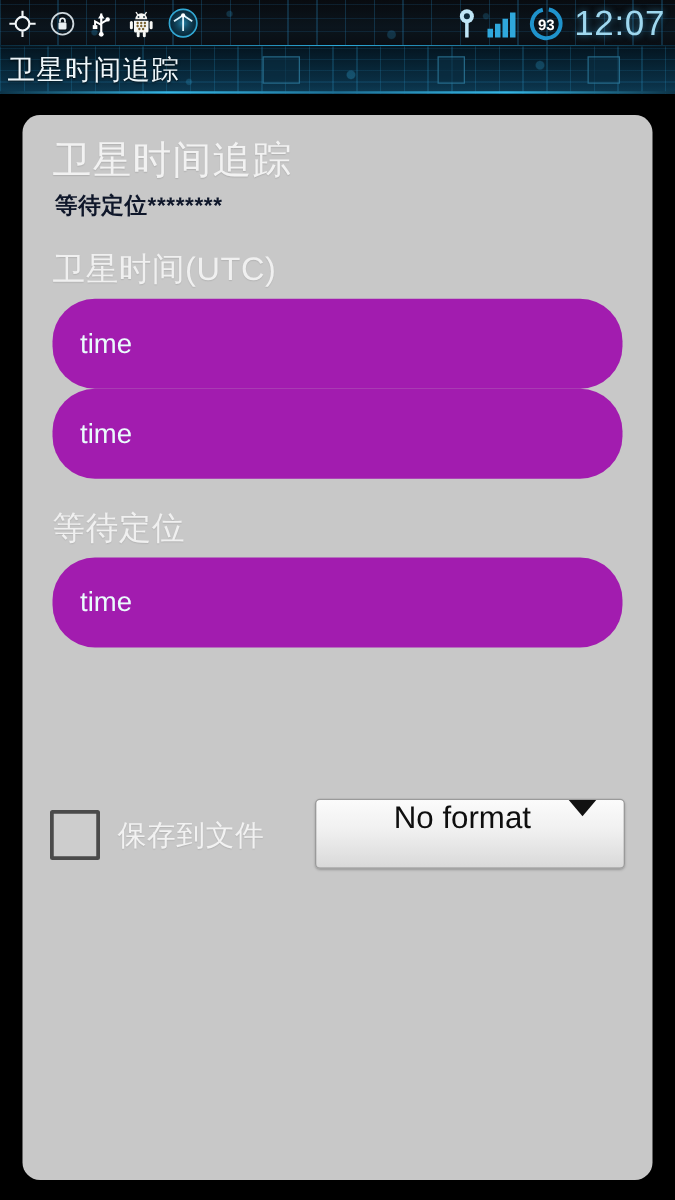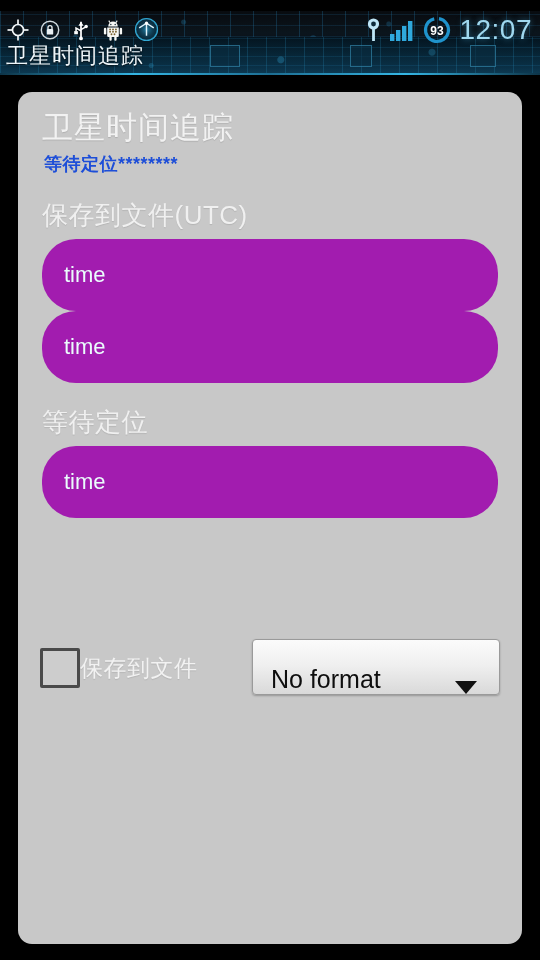--- a/index.html
+++ b/index.html
@@ -5,21 +5,21 @@
   * { margin:0; padding:0; box-sizing:border-box; }
   html, body {
     width:540px; height:960px;
     background:#000;
     font-family:"Liberation Sans", sans-serif;
     overflow:hidden;
   }
 
   
   #status-bar{
-    position:absolute; left:0; top:11px; width:540px; height:37px;
+    position:absolute; left:0; top:0; width:540px; height:37px;
     background:#737373;
     overflow:hidden;
     text-decoration:underline;
   }
   #status-bar .circuit{
     position:absolute; inset:0;
     background:
       repeating-linear-gradient(90deg, rgba(30,120,170,.30) 0 1px, transparent 1px 23px),
       repeating-linear-gradient(0deg, rgba(25,100,150,.22) 0 1px, transparent 1px 11px),
       radial-gradient(circle at 14% 70%, rgba(35,140,190,.30) 0 2px, transparent 3px),
@@ -79,21 +79,21 @@
     border-radius:14px;
     overflow:hidden;
   }
 
   #panel-heading{
     color:#f2f2f2; font-size:31px; letter-spacing:1px;
     margin:18px 0 0 24px; line-height:1.15;
     text-shadow:0 1px 1px rgba(0,0,0,.12);
   }
   #status-text{
-    color:#1d4ed8; font-size:18px; font-weight:bold;
+    color:#0f172a; font-size:18px; font-weight:bold;
     margin:6px 0 0 26px; letter-spacing:.5px;
   }
 
   .field-label{
     color:#f0f0f0; font-size:26px; letter-spacing:.5px;
     margin:22px 0 6px 24px;
     text-shadow:0 1px 1px rgba(0,0,0,.10);
   }
   .time-input{
     display:block;
@@ -114,32 +114,32 @@
     display:flex; align-items:center;
   }
   #save-checkbox{
     width:40px; height:40px; margin-left:22px;
     background:#cdcdcd;
     border:3px solid #4a4a4a;
     border-radius:2px;
     flex:0 0 auto; cursor:pointer;
   }
   #save-label{
-    color:#f2f2f2; font-size:23px; letter-spacing:.5px;
+    color:#f2f2f2; font-size:23px; margin-left:14px; letter-spacing:.5px;
     white-space:nowrap;
     text-shadow:0 1px 1px rgba(0,0,0,.10);
   }
   #format-select{
     position:absolute; left:234px; top:4px;
     width:248px; height:56px;
     border:1px solid #9a9a9a;
     border-radius:4px;
     background:linear-gradient(180deg,#fbfbfb 0%,#f0f0f0 45%,#d9d9d9 100%);
     box-shadow:0 1px 2px rgba(0,0,0,.25);
-    display:flex; align-items:flex-end; cursor:pointer;
+    display:flex; align-items:flex-start; cursor:pointer;padding-left:44px;
   }
   #format-value{
     color:#0e0e0e; font-size:25px; margin-left:18px; flex:1;
     font-family:"Liberation Sans", sans-serif;
   }
   #format-caret{
     width:0;height:0;
     border-left:11px solid transparent;
     border-right:11px solid transparent;
     border-top:13px solid #111;
@@ -249,21 +249,21 @@
   <div class="chip" style="left:470px; width:26px;"></div>
   <div id="app-title">卫星时间追踪</div>
   <div class="botline"></div>
 </div>
 
 <div id="panel">
 
   <div id="panel-heading">卫星时间追踪</div>
   <div id="status-text">等待定位********</div>
 
-  <div class="field-label">保存到文件(UTC)</div>
+  <div class="field-label">卫星时间(UTC)</div>
   <input class="time-input" type="text" readonly="" placeholder="time" style="">
 
   <input class="time-input" type="text" readonly="" placeholder="time" style="">
 
   <div class="field-label">等待定位</div>
   <input class="time-input" type="text" readonly="" placeholder="time" style="">
 
   <div id="bottom-row">
     <div id="save-checkbox"></div>
     <div id="save-label">保存到文件</div>

